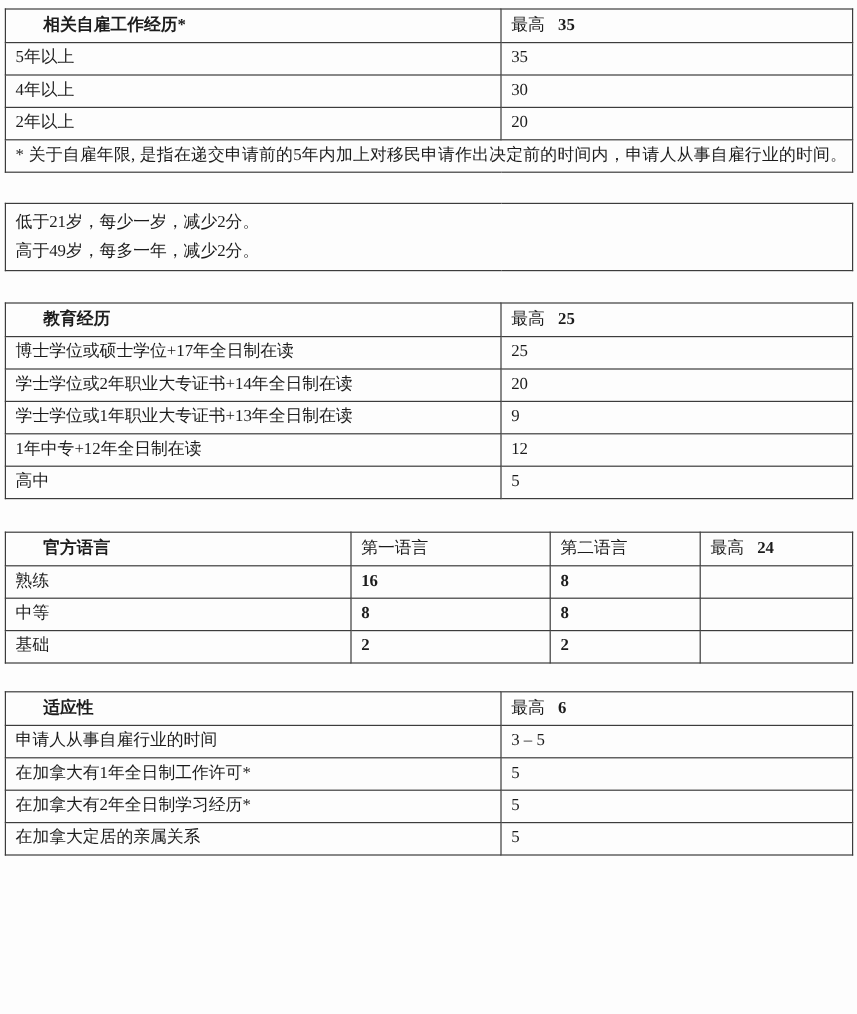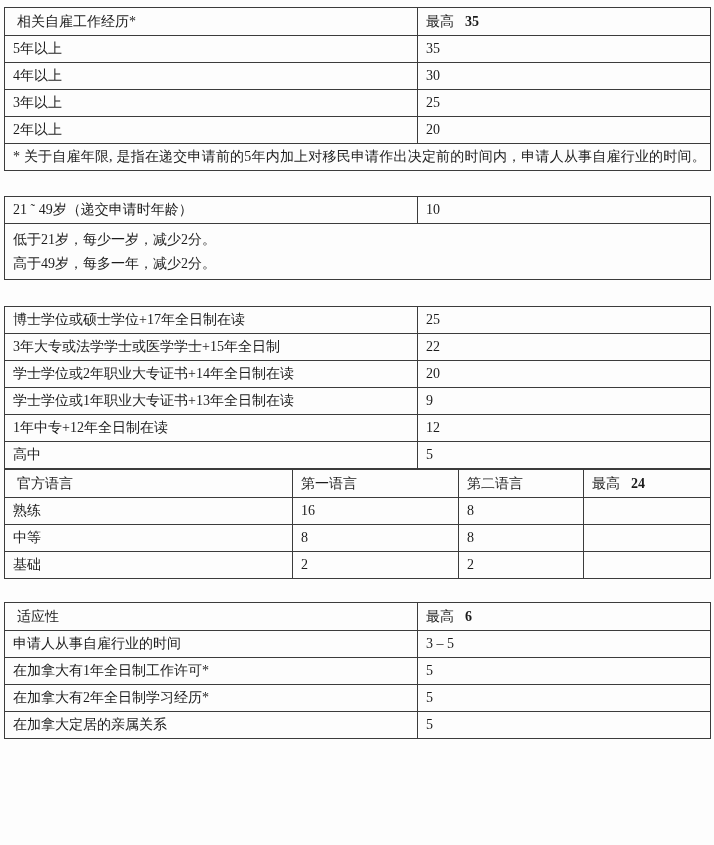--- a/index.html
+++ b/index.html
@@ -26,31 +26,31 @@
     border: 1px solid #3c3c3c;
     font-size: 14px;
     line-height: 1.25;
     padding: 2px 8px;
     height: 22px;
     overflow: hidden;
     white-space: nowrap;
     vertical-align: middle;
   }
   tr.header-row td { height: 23px; }
-  td.title-cell { padding-left: 12px; }
+  td.title-cell { padding-left: 31px; font-weight: bold; }
   .max-cell .max-value { font-weight: bold; margin-left: 11px; }
   .note-cell { white-space: normal; padding: 4px 8px; height: auto; }
   .note-line { padding: 3px 0; }
   .footnote-cell { height: 22px; letter-spacing: 0.2px; margin-top: 48px; }
   .gap-t2 { margin-top: 25px; }
   .gap-t3 { margin-top: 26px; }
-  .gap-t4 { }
+  .gap-t4 { margin-top: 27px; }
   .gap-t5 { margin-top: 23px; }
   td.val-cell { }
-  table.lang-table td.val-cell { font-weight: normal; }
+  table.lang-table td.val-cell { font-weight: bold; }
 </style>
 </head>
 <body>
 
 <div class="doc">
 
   <table>
     <colgroup>
         <col style="width:413px">
         <col style="width:293px">
@@ -64,65 +64,59 @@
       </tr>
       <tr>
         <td>5年以上</td>
         <td class="val-cell">35</td>
       </tr>
       <tr>
         <td>4年以上</td>
         <td class="val-cell">30</td>
       </tr>
       <tr>
-        <td>3年以上</td>
-        <td class="val-cell">25</td>
-      </tr>
-      <tr>
         <td>2年以上</td>
         <td class="val-cell">20</td>
       </tr>
       <tr>
         <td class="footnote-cell" colspan="2">* 关于自雇年限, 是指在递交申请前的5年内加上对移民申请作出决定前的时间内，申请人从事自雇行业的时间。</td>
       </tr>
     </tbody>
   </table>
 
   <table class="gap-t2">
     <colgroup>
         <col style="width:413px">
         <col style="width:293px">
       </colgroup>
     <tbody>
-      <tr>
-        <td>21 ˜ 49岁（递交申请时年龄）</td>
-        <td class="val-cell">10</td>
-      </tr>
       <tr>
         <td class="note-cell" colspan="2">
           <div class="note-line">低于21岁，每少一岁，减少2分。</div>
           <div class="note-line">高于49岁，每多一年，减少2分。</div>
         </td>
       </tr>
     </tbody>
   </table>
 
   <table class="gap-t3">
     <colgroup>
         <col style="width:413px">
         <col style="width:293px">
       </colgroup>
     <tbody>
+      <tr class="header-row">
+        <td class="title-cell">教育经历</td>
+        <td class="max-cell">
+          <span>最高</span><span class="max-value">25</span>
+        </td>
+      </tr>
       <tr>
         <td>博士学位或硕士学位+17年全日制在读</td>
         <td class="val-cell">25</td>
-      </tr>
-      <tr>
-        <td>3年大专或法学学士或医学学士+15年全日制</td>
-        <td class="val-cell">22</td>
       </tr>
       <tr>
         <td>学士学位或2年职业大专证书+14年全日制在读</td>
         <td class="val-cell">20</td>
       </tr>
       <tr>
         <td>学士学位或1年职业大专证书+13年全日制在读</td>
         <td class="val-cell">9</td>
       </tr>
       <tr>

